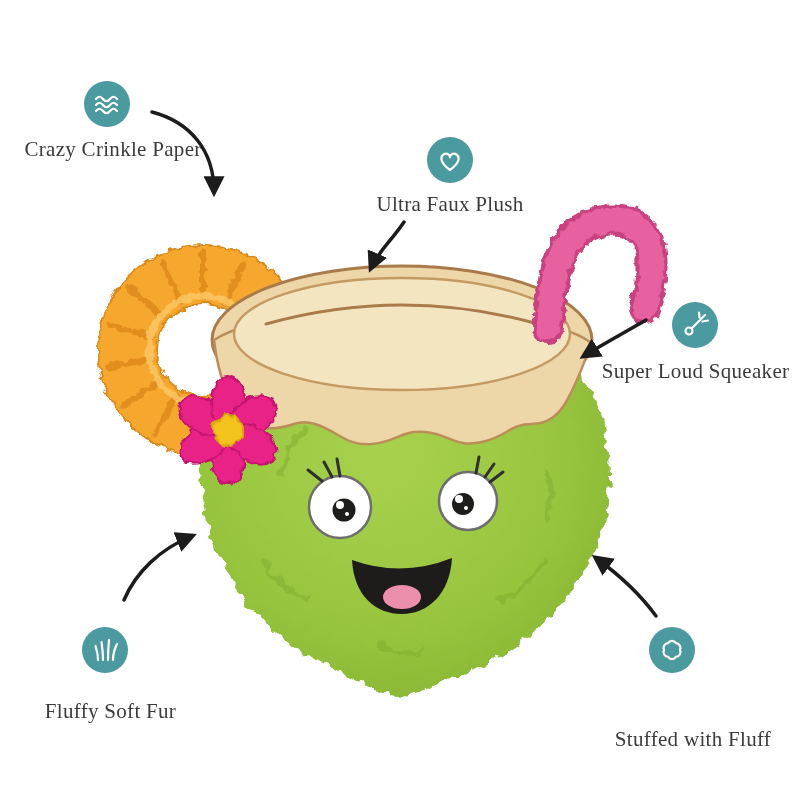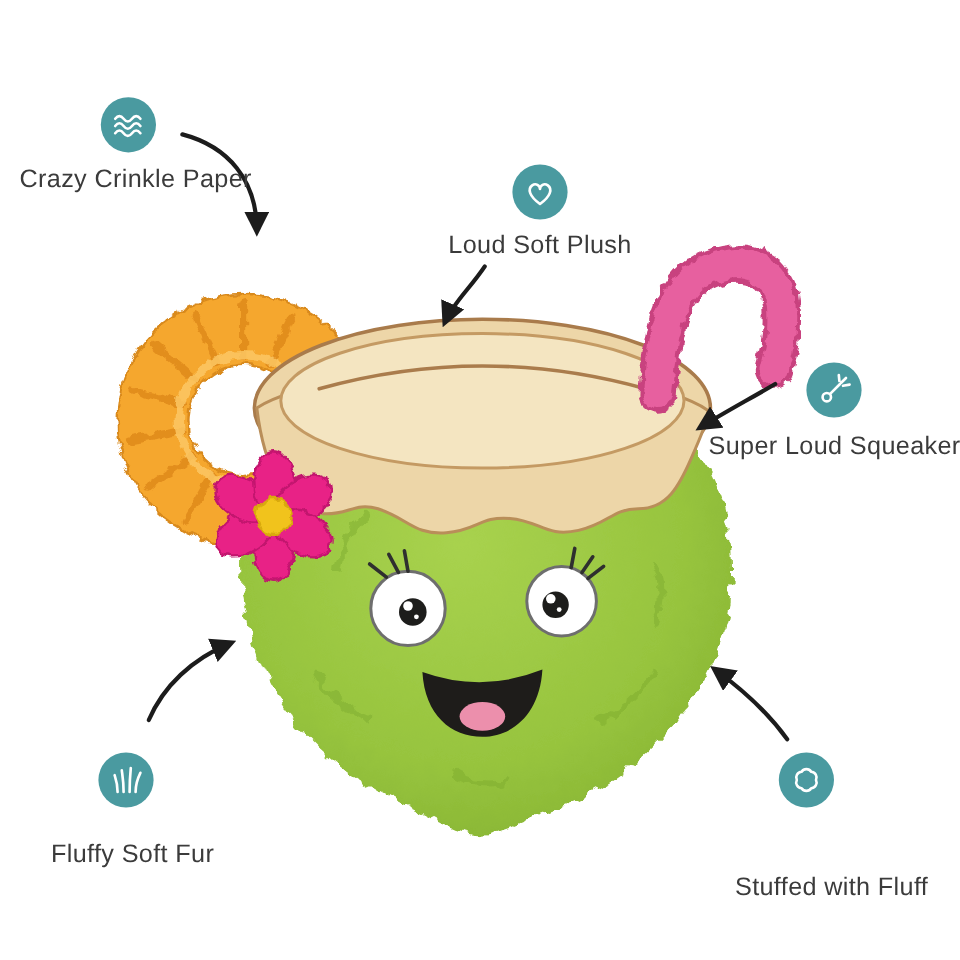--- a/index.html
+++ b/index.html
@@ -1,19 +1,19 @@
 <!DOCTYPE html>
 <html><head>
 <meta charset="utf-8">
 <style>
   * { box-sizing: border-box; }
   html, body { margin:0; padding:0; background:#ffffff; }
   .canvas {
     position:relative; width:800px; height:800px; background:#ffffff;
-    overflow:hidden; font-family:Liberation Sans, sans-serif;border-radius:22px;
+    overflow:hidden; font-family:Liberation Serif, serif;border-radius:22px;
   }
   .layer { position:absolute; inset:0; }
   .icon-circle {
     position:absolute; width:46px; height:46px; border-radius:50%;
     background:#4A9AA0; display:flex; align-items:center; justify-content:center;
     z-index:3;
   }
   .icon-circle svg { width:30px; height:30px; display:block; }
   .icon-stroke { fill:none; stroke:#ffffff; stroke-width:2.2; stroke-linecap:round; stroke-linejoin:round; }
   .callout-label {
@@ -173,21 +173,21 @@
       <path class="icon-stroke" d="M4 22 q3.5 -4.5 7 0 t7 0 t7 0"></path>
     </svg>
   </div>
   <div class="callout-label c1-label">Crazy Crinkle Paper</div>
 
   <div class="icon-circle c2-icon">
     <svg viewBox="0 0 30 30">
       <path class="icon-stroke" d="M15 25 C6 18.5 4.5 12.5 8.5 9.5 C11.5 7.3 15 9.5 15 12.5 C15 9.5 18.5 7.3 21.5 9.5 C25.5 12.5 24 18.5 15 25 Z"></path>
     </svg>
   </div>
-  <div class="callout-label c2-label">Loud Soft Plush</div>
+  <div class="callout-label c2-label">Ultra Faux Plush</div>
 
   <div class="icon-circle c3-icon">
     <svg viewBox="0 0 30 30">
       <circle class="icon-stroke" cx="9" cy="21" r="3.5"></circle>
       <path class="icon-stroke" d="M11.8 18.2 L20 10"></path>
       <path class="icon-stroke" d="M21 9 L25 5 M22.5 11.5 L28 10.5 M19.5 7.5 L19 2.5"></path>
     </svg>
   </div>
   <div class="callout-label c3-label">Super Loud Squeaker</div>
 

